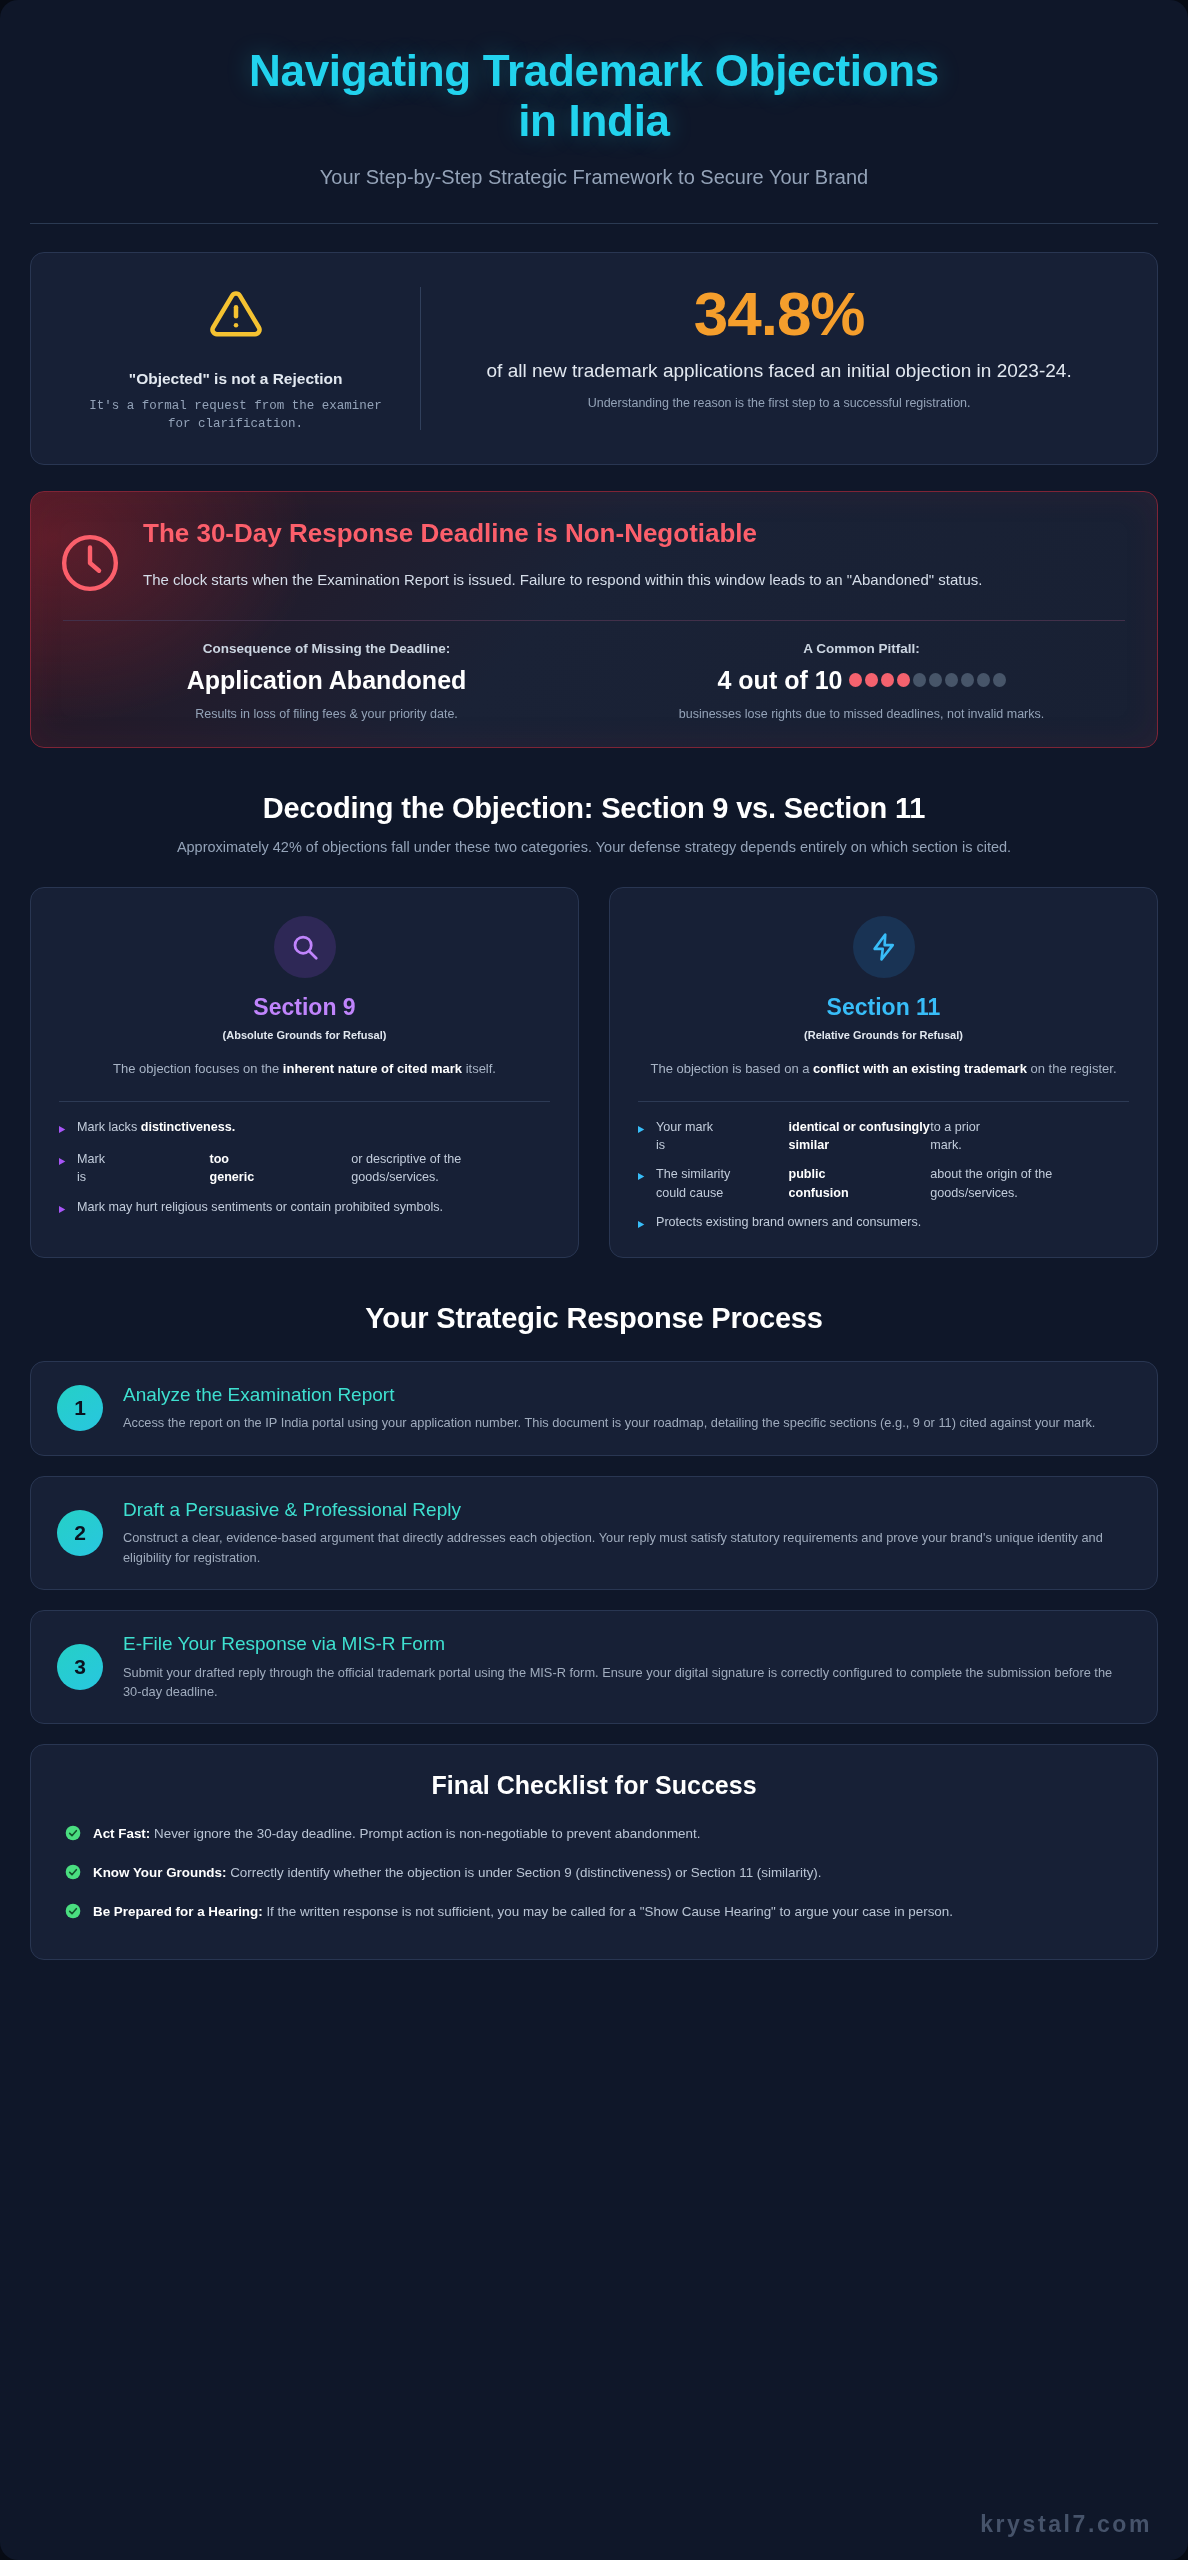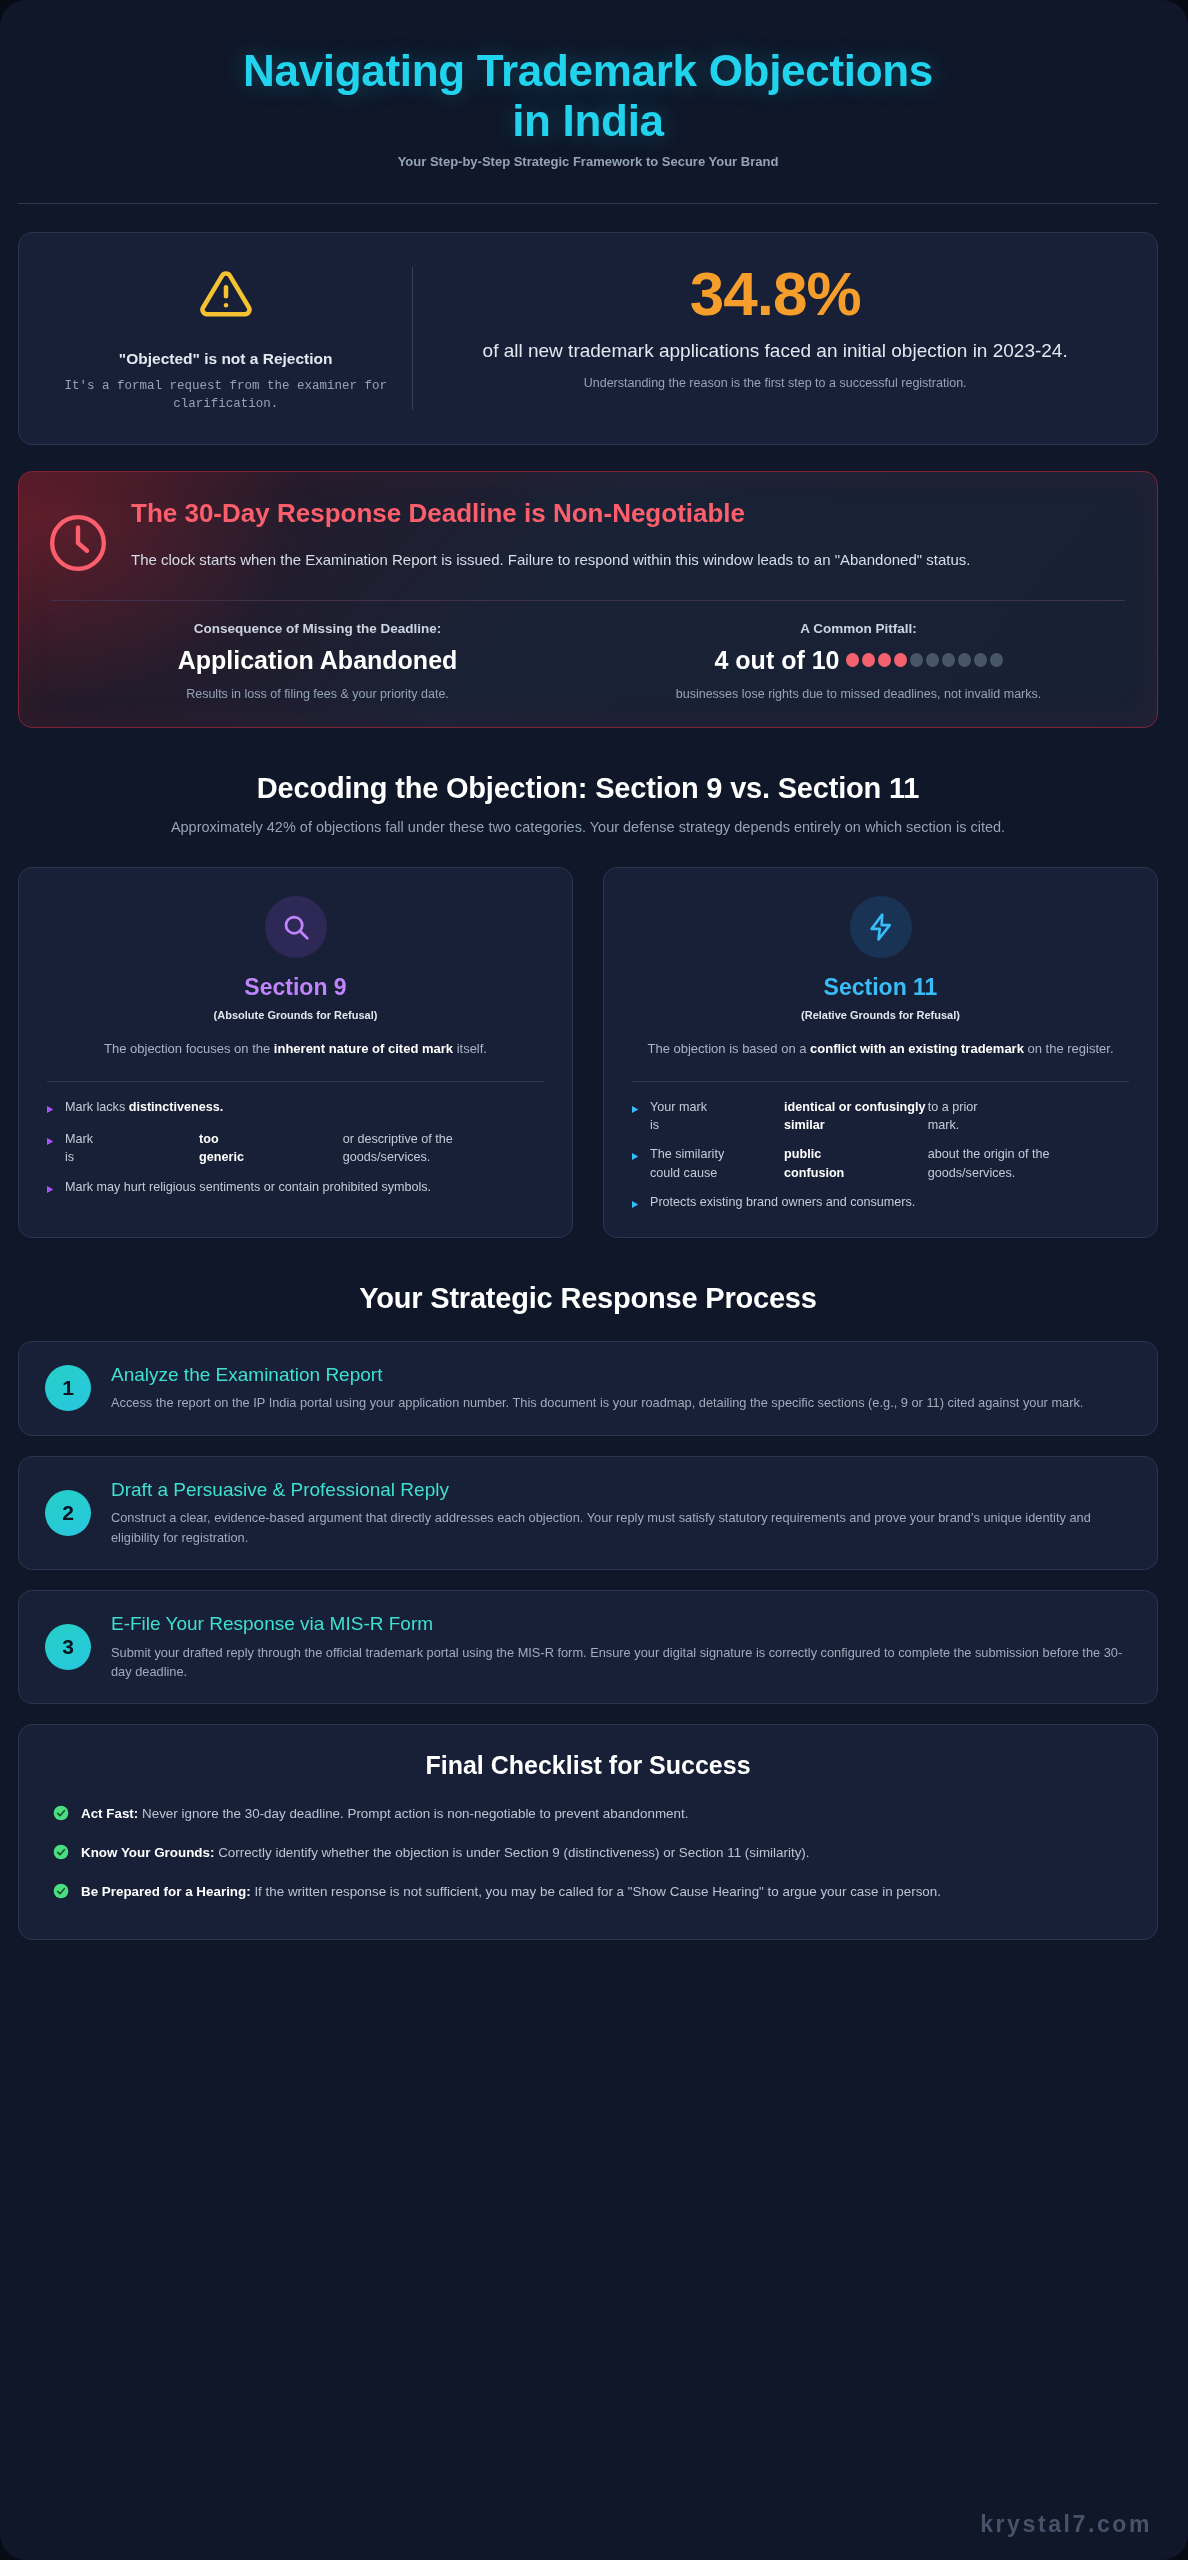--- a/index.html
+++ b/index.html
@@ -7,44 +7,44 @@
   html, body {
     width: 1188px;
     background: #070b14;
     font-family: "Liberation Sans", sans-serif;
   }
 
   .page {
     width: 1188px;
     min-height: 2560px;
     background: #0f1729;
-    border-radius: 26px;
+    border-radius: 18px;
     position: relative;
     overflow: hidden;
-    padding: 0 30px 0 18px;
+    padding: 0 30px 0 30px;
   }
 
   
   .header { padding: 46px 0 0 0; text-align: center; }
 
   .title {
     font-size: 44px;
     font-weight: bold;
     color: #22d3ee;
     line-height: 1.14;
     letter-spacing: -0.3px;
     text-shadow: 0 0 24px rgba(34,211,238,0.28);
     max-width: 720px;
     margin: 0 auto;
   }
   .subtitle {
-    font-size: 13px;
+    font-size: 20px;
     color: #94a3b8;
-    margin-top: 8px;
-    font-weight: 700;
+    margin-top: 20px;
+    font-weight: 400;
   }
   .header-rule {
     height: 1px;
     background: #2b3a52;
     margin: 34px 0 0 0;
   }
 
   
   .card {
     background: #172036;

